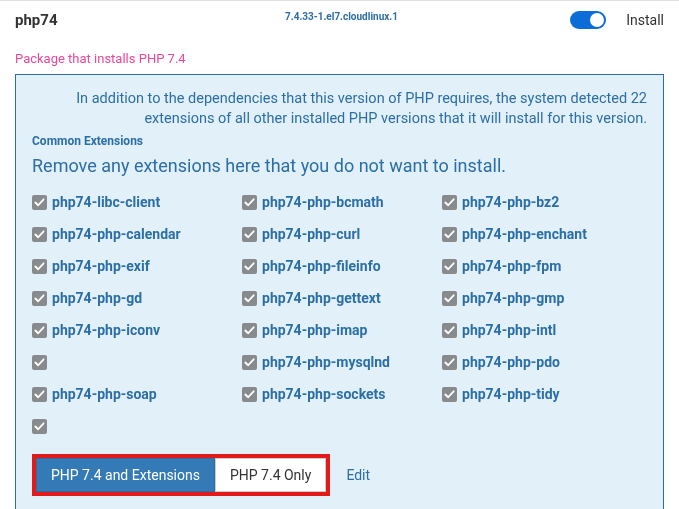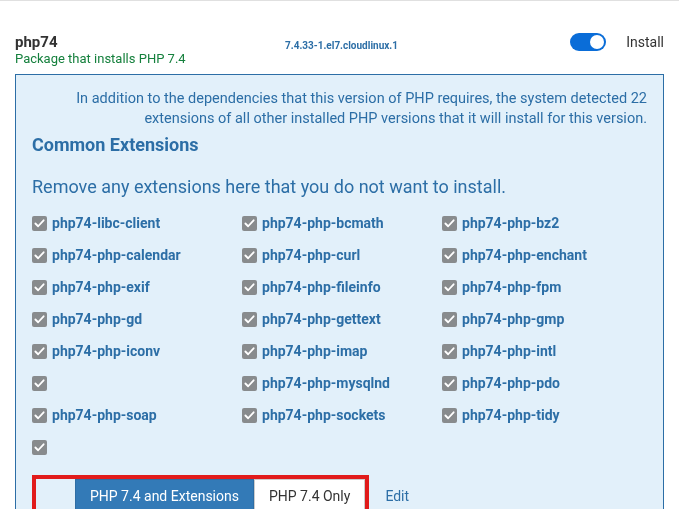--- a/index.html
+++ b/index.html
@@ -10,21 +10,21 @@
     color: #333;
     font-size: 14px;
     width: 679px;
   }
   .container {
     border-top: 1px solid #e0e0e0;
     padding: 10px 15px 0 15px;
   }
   .header-row {
     display: flex;
-    align-items: flex-end;
+    align-items: flex-start;
     height: 40px;
   }
   .pkg-name {
     font-weight: 700;
     font-size: 15px;
     color: #333;
     flex: 0 0 270px;
   }
   .pkg-version {
     color: #2c6ea6;
@@ -51,39 +51,39 @@
     width: 14px;
     height: 14px;
     background: #fff;
     border-radius: 50%;
     top: 2px;
     right: 2px;
   }
   .toggle-label { font-size: 14px; color: #333; }
   .pkg-desc {
     font-size: 13px;
-    color: #15803d;
+    color: #ec4899;
     margin: 0 0 8px 0;
   }
   .panel {
     border: 1px solid #2c6ea6;
     background: #e2f0fa;
     padding: 14px 16px;
     color: #2c6ea6;
   }
   .panel-note {
     font-size: 14.5px;
     line-height: 1.35;
     margin-bottom: 6px;
     text-align: right;
   }
   .panel-heading {
     font-weight: 700;
-    font-size: 18px;
-    margin: 6px 0 21px 0;
+    font-size: 12px;
+    margin: 6px 0 7px 0;
   }
   .panel-sub {
     font-size: 18px;
     margin-bottom: 10px;
   }
   .ext-grid {
     display: grid;
     grid-template-columns: 210px 200px 1fr;
     gap: 0;
   }
@@ -111,21 +111,20 @@
   }
   .footer-row {
     display: flex;
     align-items: center;
     gap: 10px;
     margin-top: 12px;
   }
   .btn-group {
     display: flex;
     border: 4px solid #e11b1b;
-    padding-left: 39px;
   }
   .btn {
     padding: 8px 14px;
     font-size: 14px;
     cursor: pointer;
     border: 1px solid #ccc;
     background: #fff;
     white-space: nowrap;
   }
   .btn-primary {

